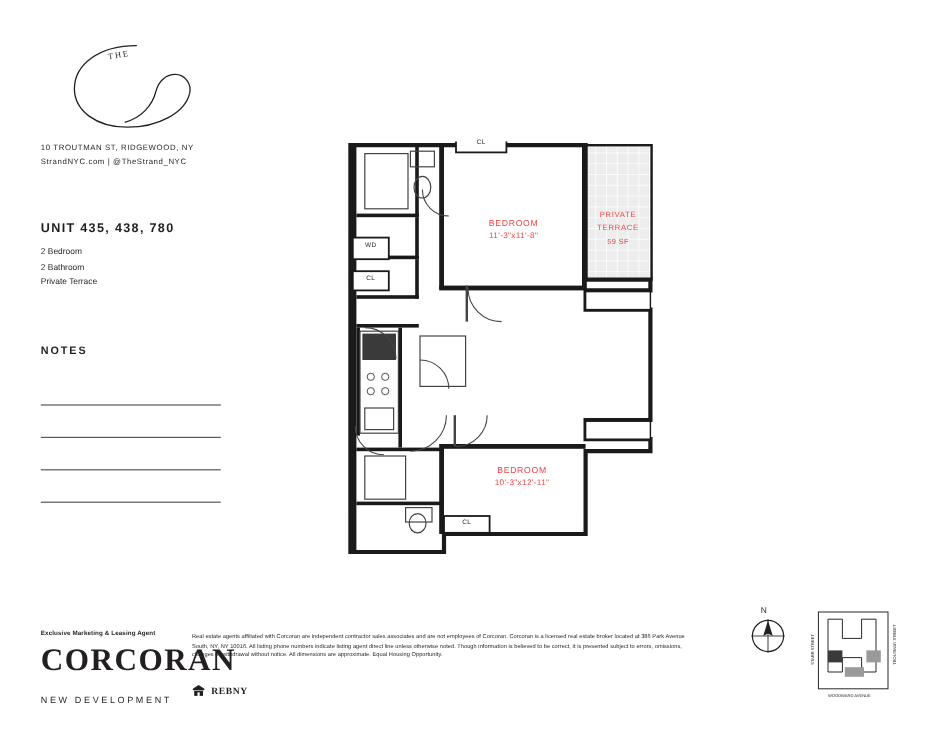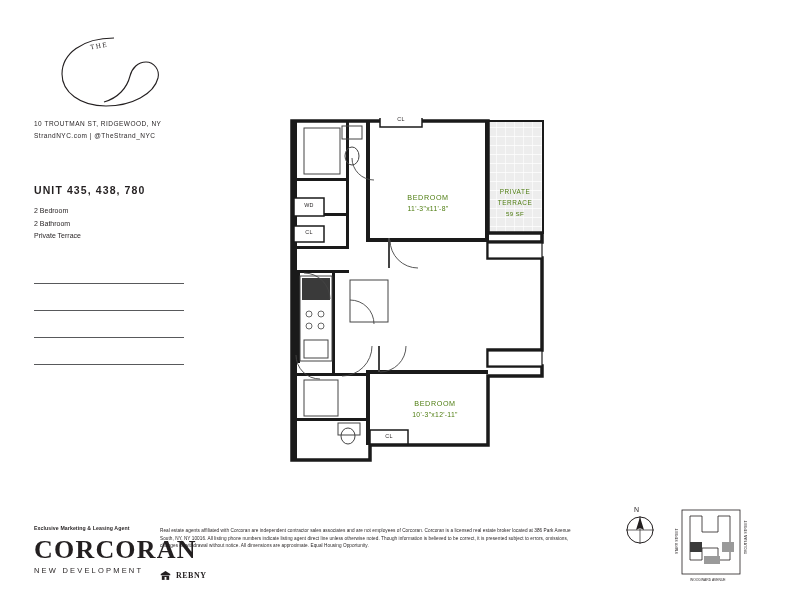--- a/index.html
+++ b/index.html
@@ -111,21 +111,21 @@
   .corcoran-word {
     margin-top: 5px;
     font-family: "Liberation Serif", serif;
     font-size: 26px;
     font-weight: bold;
     letter-spacing: 1.2px;
     color: #231f20;
     line-height: 28px;
   }
   .newdev {
-    margin-top: 2px;
+    margin-top: 15px;
     font-size: 7.5px;
     letter-spacing: 2.2px;
     color: #231f20;
   }
 
   .disclaimer {
     position: absolute;
     left: 160px;
     top: 527px;
     width: 415px;
@@ -183,23 +183,22 @@
     position: absolute;
     left: 280px;
     top: 118px;
     width: 285px;
     height: 345px;
   }
 
   .room-label {
     position: absolute;
     text-align: center;
-    color: #4d7c0f;
+    color: #ef4444;
     line-height: 11px;
-    margin-top: 12px;
   }
   .room-name {
     font-size: 7.2px;
     letter-spacing: 0.6px;
   }
   .room-dim {
     font-size: 6.8px;
     letter-spacing: 0.3px;
   }
   .tiny-label {
@@ -228,20 +227,21 @@
     <div>StrandNYC.com | @TheStrand_NYC</div>
   </div>
 
   <div class="unit-title">UNIT 435, 438, 780</div>
   <div class="unit-facts">
     <div>2 Bedroom</div>
     <div>2 Bathroom</div>
     <div>Private Terrace</div>
   </div>
 
+  <div class="notes-title">NOTES</div>
   <div class="notes-lines">
     <div class="notes-line"></div>
     <div class="notes-line"></div>
     <div class="notes-line"></div>
     <div class="notes-line"></div>
   </div>
 </div>
 
 <div class="plan">
   <svg width="285" height="345" viewBox="0 0 285 345">

